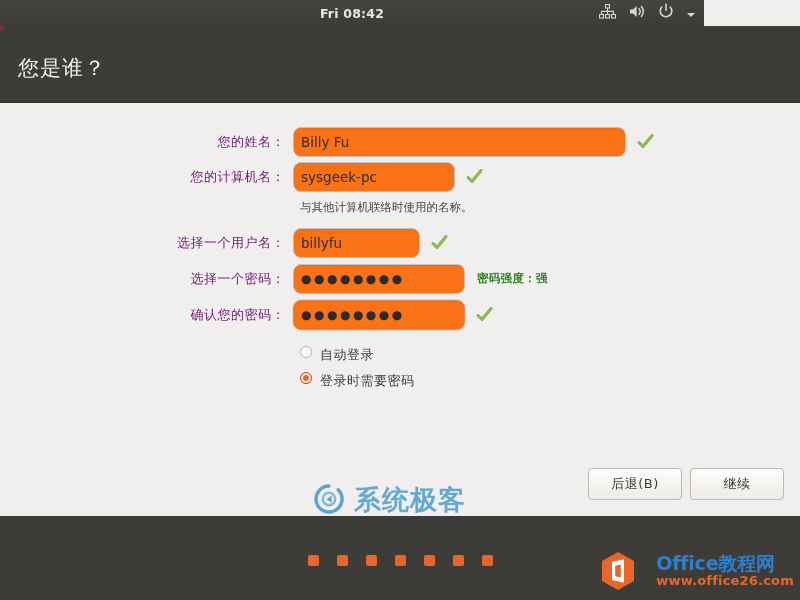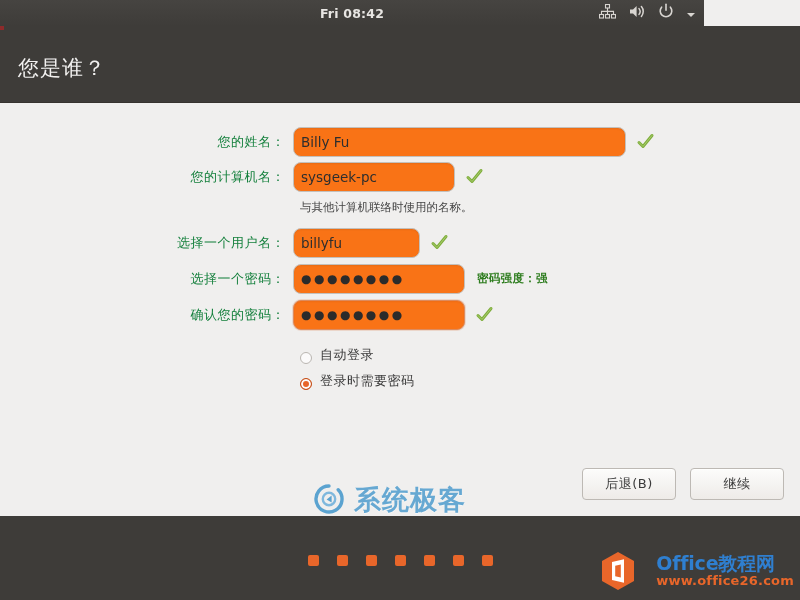--- a/index.html
+++ b/index.html
@@ -50,21 +50,21 @@
 
   .form {
     position: absolute; left: 0; top: 22px; width: 800px;
   }
   .row {
     display: flex; align-items: center;
     height: 31px; margin-bottom: 4px;
   }
   .row-label {
     width: 293px; text-align: right; padding-right: 8px;
-    font-size: 13px; color: #15803d; letter-spacing: .5px;
+    font-size: 13px; color: #701a75; letter-spacing: .5px;
   }
   .field {
     height: 30px;
     background: #f97316;
     border: 1px solid #c3c0bc;
     border-radius: 8px;
     box-shadow: inset 0 1px 2px rgba(0,0,0,.07);
     font-size: 13.5px; color: #2e2e2e;
     padding: 0 7px;
     display: flex; align-items: center;
@@ -90,36 +90,36 @@
 
   .hint-row { height: 22px; display: flex; align-items: center; }
   .hint-spacer { width: 293px; padding-right: 8px; }
   .hint-text { font-size: 11.5px; color: #454545; padding-left: 7px; }
 
   
   .radio-row {
     display: flex; align-items: center; height: 24px;
   }
   .radio-spacer { width: 293px; }
-  .radio-box { display: flex; align-items: flex-end; padding-left: 7px; }
+  .radio-box { display: flex; align-items: flex-start; padding-left: 7px; }
   .radio {
     width: 12px; height: 12px; border-radius: 50%;
     border: 1px solid #bab6b1; background: #fbfafa;
     flex: none; margin-right: 8px; position: relative;
   }
   .radio.on {
     background: #e8662a; border-color: #c44f19;
     box-shadow: inset 0 0 0 2px #fdfdfd, inset 0 0 0 3px #e8662a;
   }
   .radio-label { font-size: 13px; color: #3b3b3b; letter-spacing: .5px; }
 
   
   .buttons {
     position: absolute; right: 16px; bottom: 16px;
-    display: flex; gap: 14px;
+    display: flex; gap: 8px;
   }
   .btn {
     min-width: 94px; height: 32px;
     background: linear-gradient(to bottom, #fcfcfb 0%, #eeebe8 100%);
     border: 1px solid #bdb9b4;
     border-radius: 4px;
     font-size: 13px; color: #3b3b3b;
     display: flex; align-items: center; justify-content: center;
     letter-spacing: .5px;
     box-shadow: 0 1px 0 rgba(255,255,255,.8) inset;

